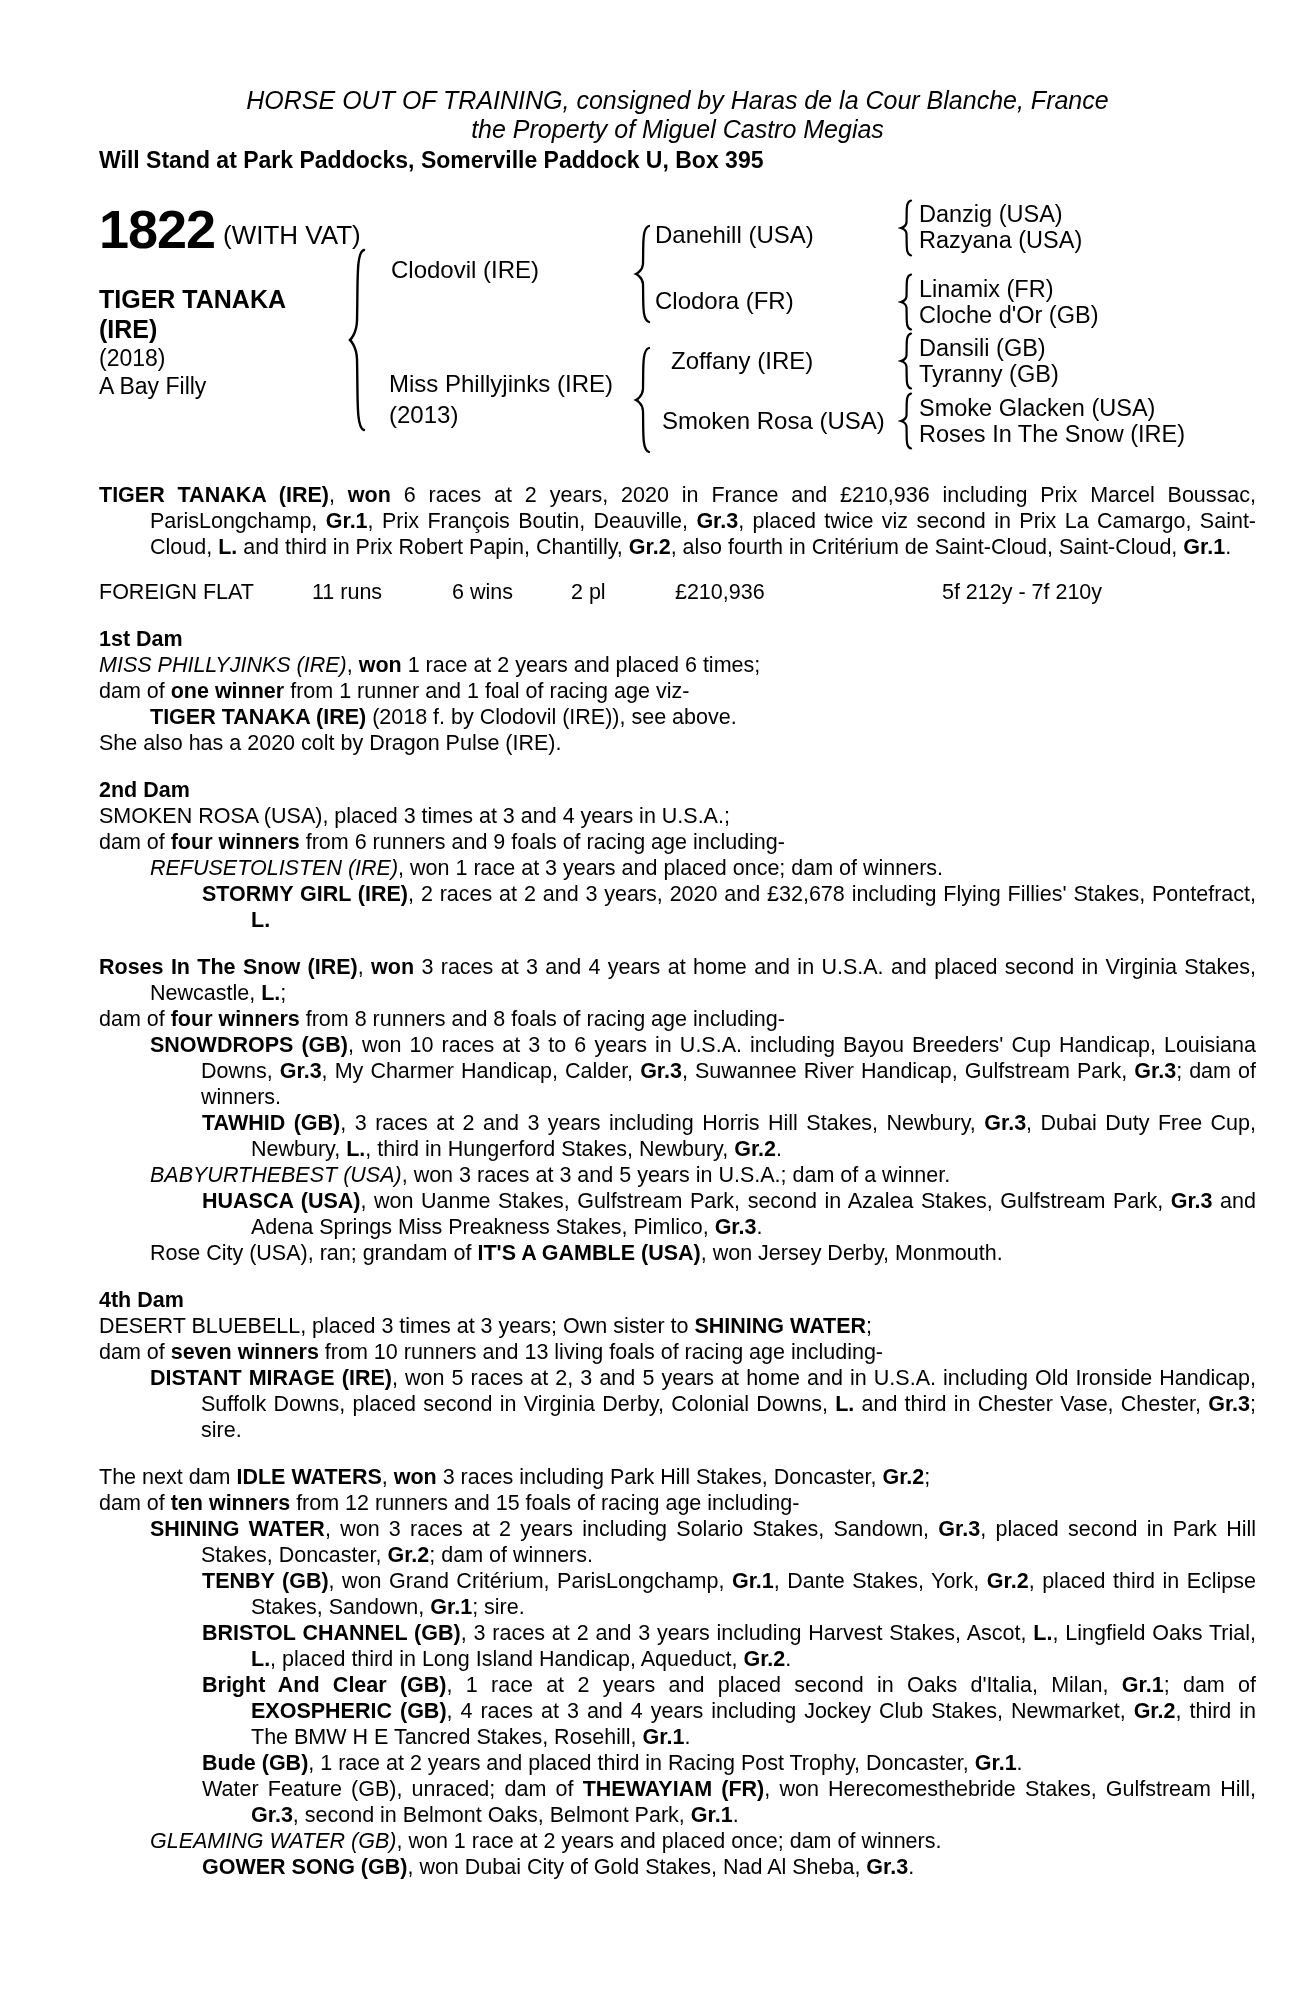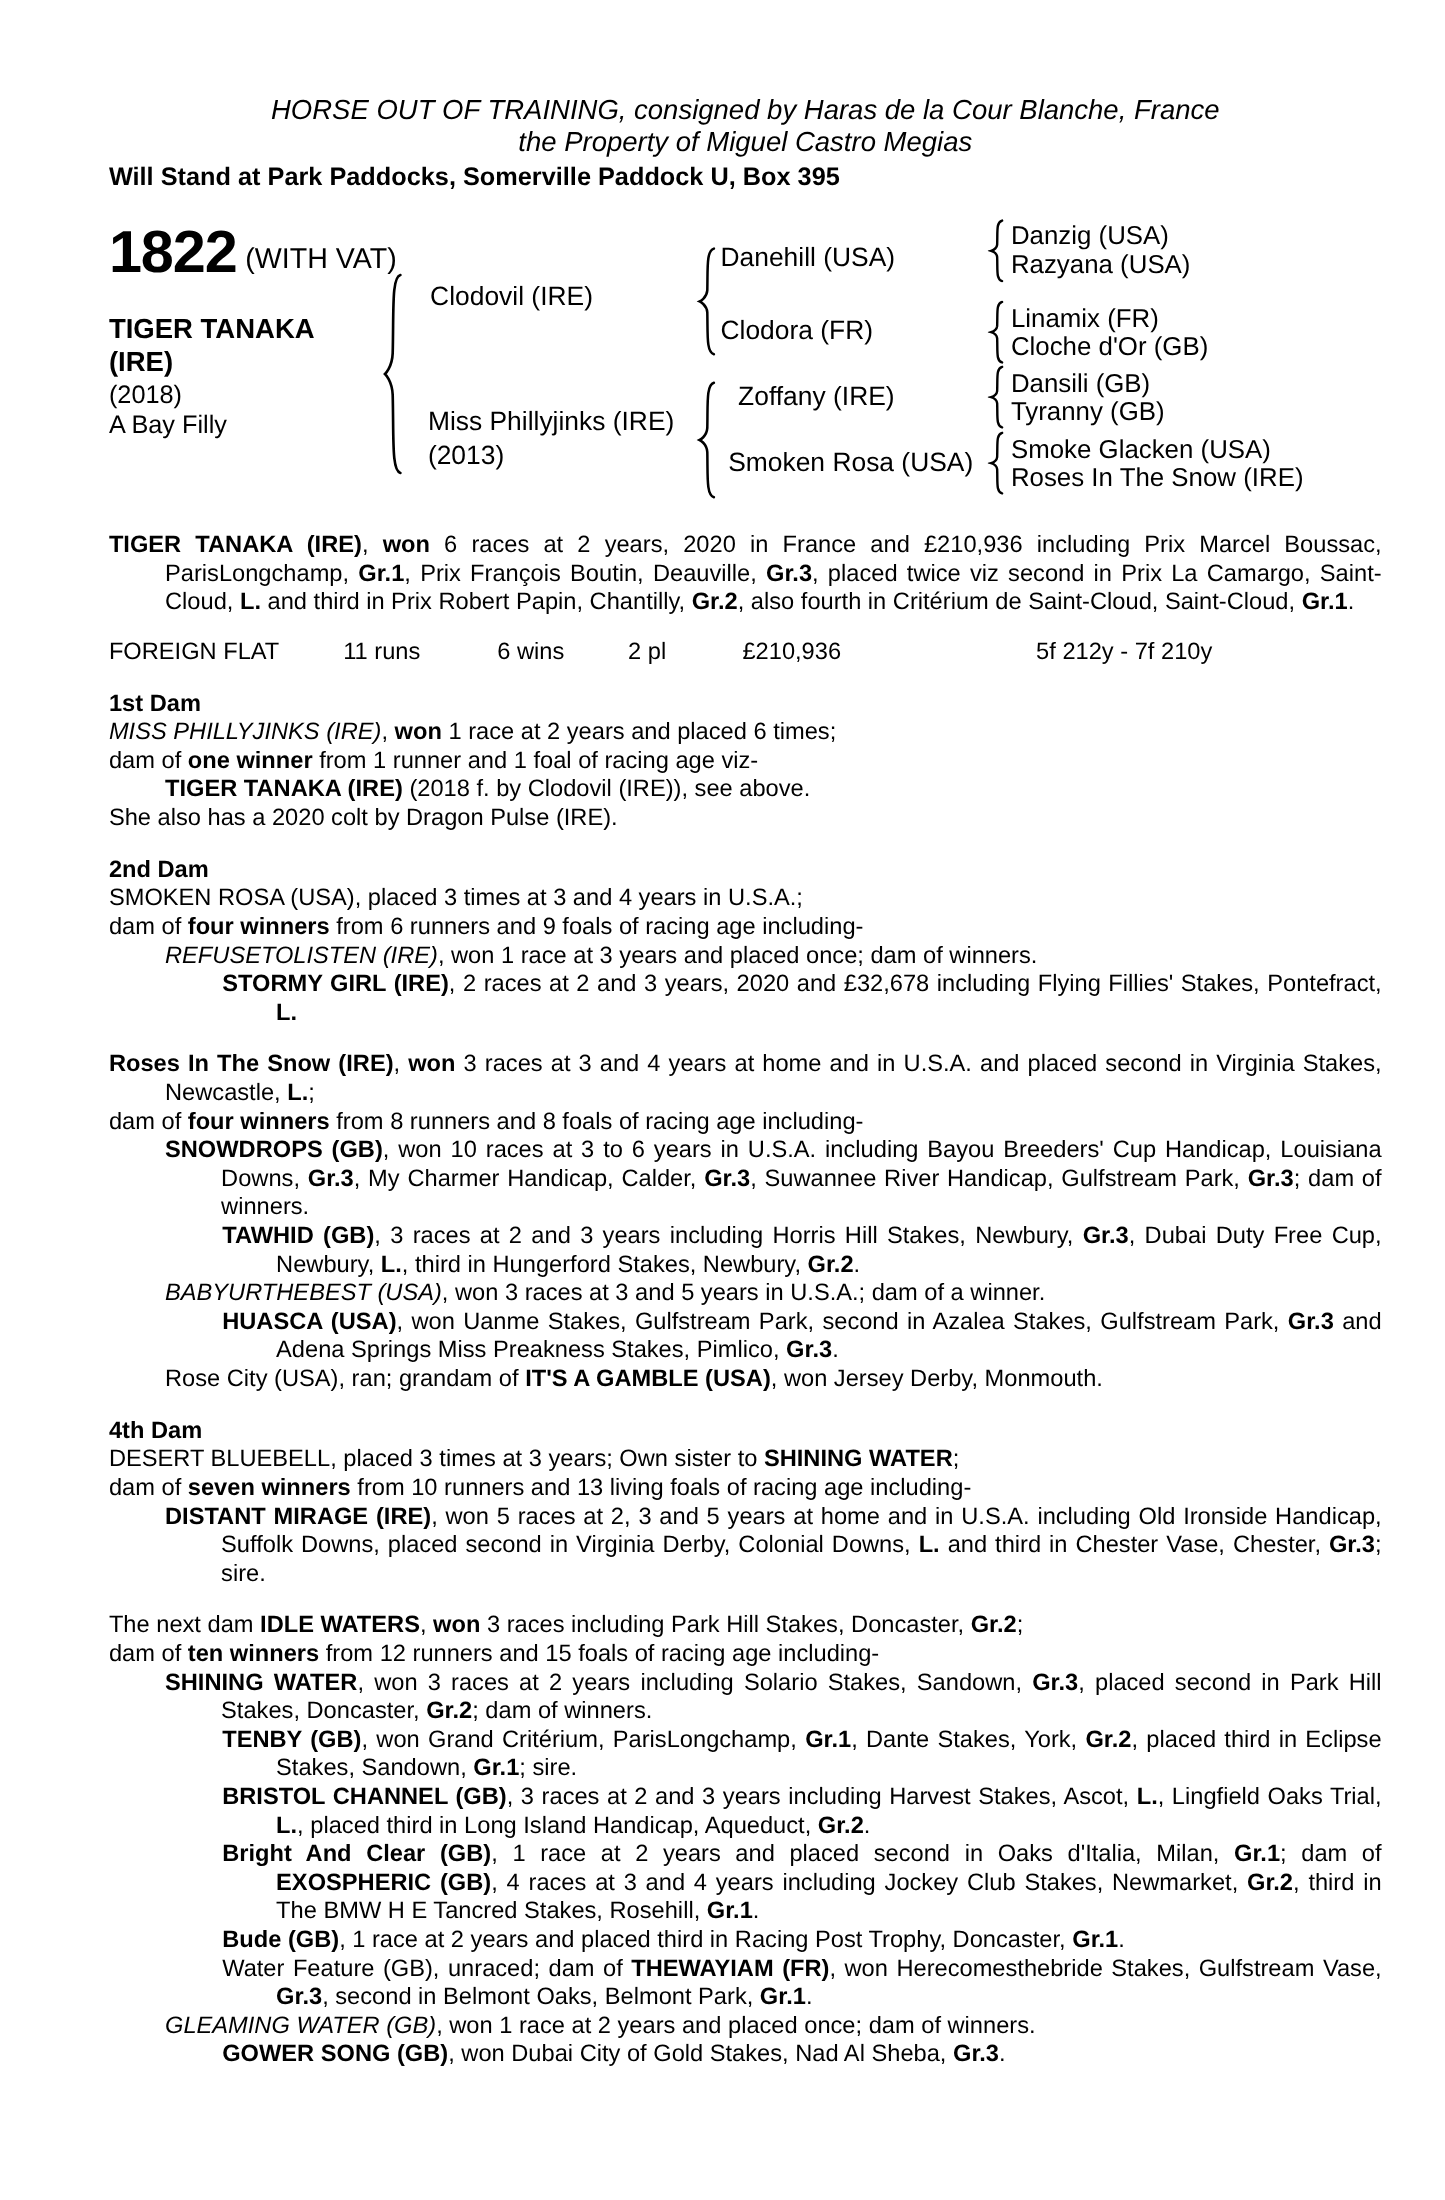--- a/index.html
+++ b/index.html
@@ -150,19 +150,19 @@
         <div class="para lvl1"><span class="b">DISTANT MIRAGE (IRE)</span><span>, won 5 races at 2, 3 and 5 years at home and in U.S.A. including Old Ironside Handicap, Suffolk Downs, placed second in Virginia Derby, Colonial Downs, </span><span class="b">L.</span><span> and third in Chester Vase, Chester, </span><span class="b">Gr.3</span><span>; sire.</span></div>
       </div>
       <div class="dam-section">
         <div class="para lvl0"><span>The next dam </span><span class="b">IDLE WATERS</span><span>, </span><span class="b">won</span><span> 3 races including Park Hill Stakes, Doncaster, </span><span class="b">Gr.2</span><span>;</span></div>
         <div class="para lvl0"><span>dam of </span><span class="b">ten winners</span><span> from 12 runners and 15 foals of racing age including-</span></div>
         <div class="para lvl1"><span class="b">SHINING WATER</span><span>, won 3 races at 2 years including Solario Stakes, Sandown, </span><span class="b">Gr.3</span><span>, placed second in Park Hill Stakes, Doncaster, </span><span class="b">Gr.2</span><span>; dam of winners.</span></div>
         <div class="para lvl2"><span class="b">TENBY (GB)</span><span>, won Grand Critérium, ParisLongchamp, </span><span class="b">Gr.1</span><span>, Dante Stakes, York, </span><span class="b">Gr.2</span><span>, placed third in Eclipse Stakes, Sandown, </span><span class="b">Gr.1</span><span>; sire.</span></div>
         <div class="para lvl2"><span class="b">BRISTOL CHANNEL (GB)</span><span>, 3 races at 2 and 3 years including Harvest Stakes, Ascot, </span><span class="b">L.</span><span>, Lingfield Oaks Trial, </span><span class="b">L.</span><span>, placed third in Long Island Handicap, Aqueduct, </span><span class="b">Gr.2</span><span>.</span></div>
         <div class="para lvl2"><span class="b">Bright And Clear (GB)</span><span>, 1 race at 2 years and placed second in Oaks d'Italia, Milan, </span><span class="b">Gr.1</span><span>; dam of </span><span class="b">EXOSPHERIC (GB)</span><span>, 4 races at 3 and 4 years including Jockey Club Stakes, Newmarket, </span><span class="b">Gr.2</span><span>, third in The BMW H E Tancred Stakes, Rosehill, </span><span class="b">Gr.1</span><span>.</span></div>
         <div class="para lvl2"><span class="b">Bude (GB)</span><span>, 1 race at 2 years and placed third in Racing Post Trophy, Doncaster, </span><span class="b">Gr.1</span><span>.</span></div>
-        <div class="para lvl2"><span>Water Feature (GB), unraced; dam of </span><span class="b">THEWAYIAM (FR)</span><span>, won Herecomesthebride Stakes, Gulfstream Vase, </span><span class="b">Gr.3</span><span>, second in Belmont Oaks, Belmont Park, </span><span class="b">Gr.1</span><span>.</span></div>
+        <div class="para lvl2"><span>Water Feature (GB), unraced; dam of </span><span class="b">THEWAYIAM (FR)</span><span>, won Herecomesthebride Stakes, Gulfstream Hill, </span><span class="b">Gr.3</span><span>, second in Belmont Oaks, Belmont Park, </span><span class="b">Gr.1</span><span>.</span></div>
         <div class="para lvl1"><span class="i">GLEAMING WATER (GB)</span><span>, won 1 race at 2 years and placed once; dam of winners.</span></div>
         <div class="para lvl2"><span class="b">GOWER SONG (GB)</span><span>, won Dubai City of Gold Stakes, Nad Al Sheba, </span><span class="b">Gr.3</span><span>.</span></div>
       </div>
     </div>
 
 </div>
 
 </body></html>

